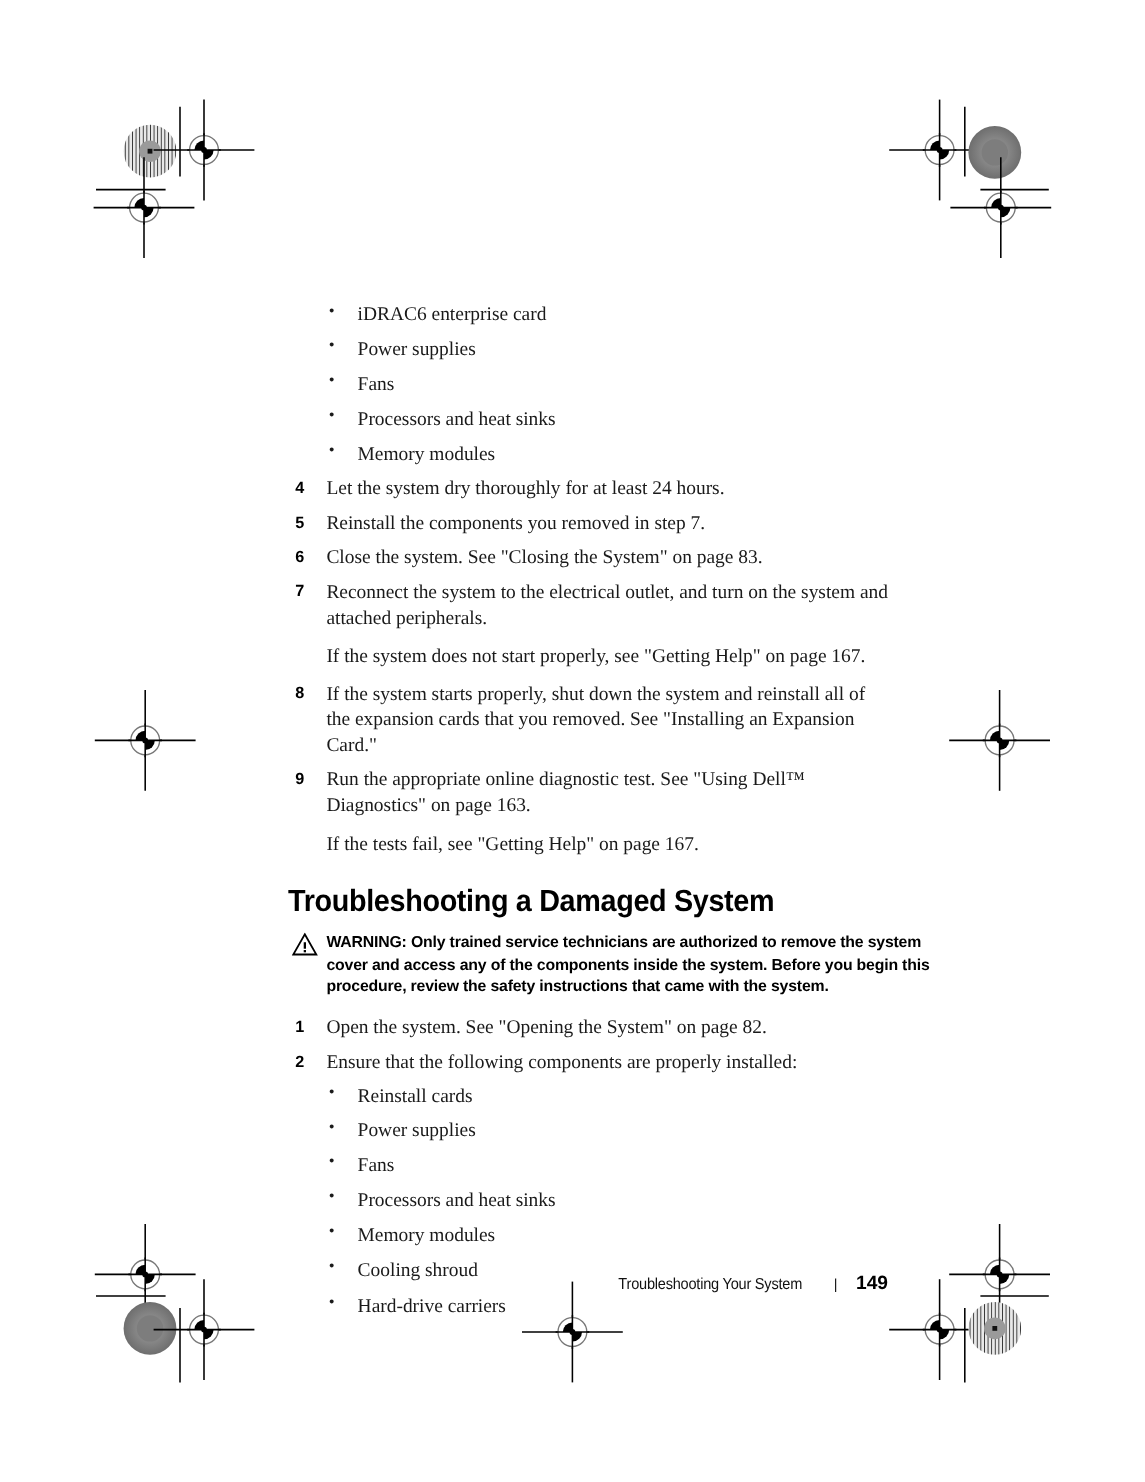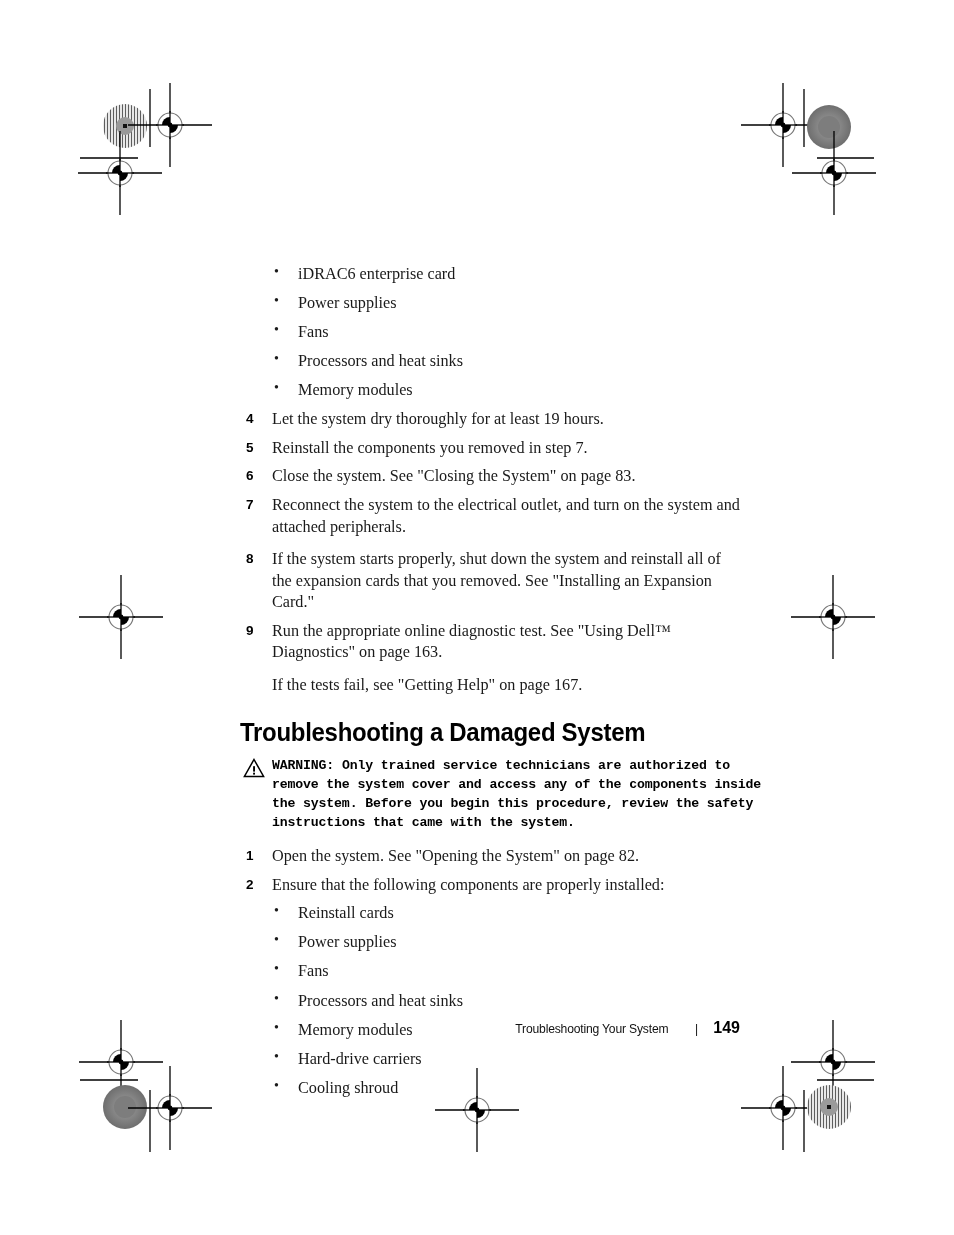--- a/index.html
+++ b/index.html
@@ -28,21 +28,21 @@
   #page-body {
     position: absolute;
     left: 0;
     top: 0;
     width: 954px;
   }
 
   .content {
     position: absolute;
     left: 240px;
-    top: 264px;
+    top: 252px;
     width: 500px;
   }
 
   
   .step {
     position: relative;
     padding-left: 32px;
     margin: 0 0 7px 0;
     font-size: 16.2px;
     line-height: 1.33;
@@ -101,21 +101,21 @@
     color: #000;
     margin: 22px 0 10px 0;
     padding-left: 0;
   }
 
   
   .warning {
     position: relative;
     padding-left: 32px;
     margin: 0 0 14px 0;
-    font-family: Liberation Mono, monospace;
+    font-family: Liberation Sans, sans-serif;
     font-weight: bold;
     font-size: 13.2px;
     line-height: 1.42;
     letter-spacing: -0.15px;
     color: #000;
     width: 505px;
   }
   .warning .warn-icon {
     position: absolute;
     left: 3px;
@@ -124,21 +124,21 @@
     height: 20px;
   }
   .warning .warn-label {
     font-weight: bold;
   }
 
   
   .footer {
     position: absolute;
     left: 240px;
-    top: 1019px;
+    top: 1061px;
     width: 500px;
     height: 20px;
     font-family: "Liberation Sans", sans-serif;
     display: flex;
     align-items: baseline;
     justify-content: flex-end;
   }
   .footer .f-title {
     font-size: 13.2px;
     letter-spacing: -0.2px;
@@ -261,37 +261,38 @@
   <div class="content">
 
     <div class="bullet">iDRAC6 enterprise card</div>
     <div class="bullet">Power supplies</div>
     <div class="bullet">Fans</div>
     <div class="bullet">Processors and heat sinks</div>
     <div class="bullet">Memory modules</div>
 
     <div class="step">
       <span class="num">4</span>
-      <span class="txt">Let the system dry thoroughly for at least 19 hours.</span>
+      <span class="txt">Let the system dry thoroughly for at least 24 hours.</span>
     </div>
     <div class="step">
       <span class="num">5</span>
       <span class="txt">Reinstall the components you removed in step 7.</span>
     </div>
     <div class="step">
       <span class="num">6</span>
       <span class="txt">Close the system. See "Closing the System" on page 83.</span>
     </div>
     <div class="step">
       <span class="num">7</span>
       <span class="txt">Reconnect the system to the electrical outlet, and turn on the system and attached peripherals.</span>
     </div>
 
     <div class="gap-sm"></div>
 
+    <div class="cont">If the system does not start properly, see "Getting Help" on page 167.</div>
 
     <div class="step">
       <span class="num">8</span>
       <span class="txt">If the system starts properly, shut down the system and reinstall all of the expansion cards that you removed. See "Installing an Expansion Card."</span>
     </div>
 
     <div class="step">
       <span class="num">9</span>
       <span class="txt">Run the appropriate online diagnostic test. See "Using Dell™ Diagnostics" on page 163.</span>
     </div>
@@ -318,22 +319,22 @@
     <div class="step">
       <span class="num">2</span>
       <span class="txt">Ensure that the following components are properly installed:</span>
     </div>
 
     <div class="bullet">Reinstall cards</div>
     <div class="bullet">Power supplies</div>
     <div class="bullet">Fans</div>
     <div class="bullet">Processors and heat sinks</div>
     <div class="bullet">Memory modules</div>
+    <div class="bullet">Cooling shroud</div>
     <div class="bullet">Hard-drive carriers</div>
-    <div class="bullet">Cooling shroud</div>
 
   </div>
 
   <div class="footer">
     <span class="f-title">Troubleshooting Your System</span>
     <span class="f-sep">|</span>
     <span class="f-page">149</span>
   </div>
 
 </div>

